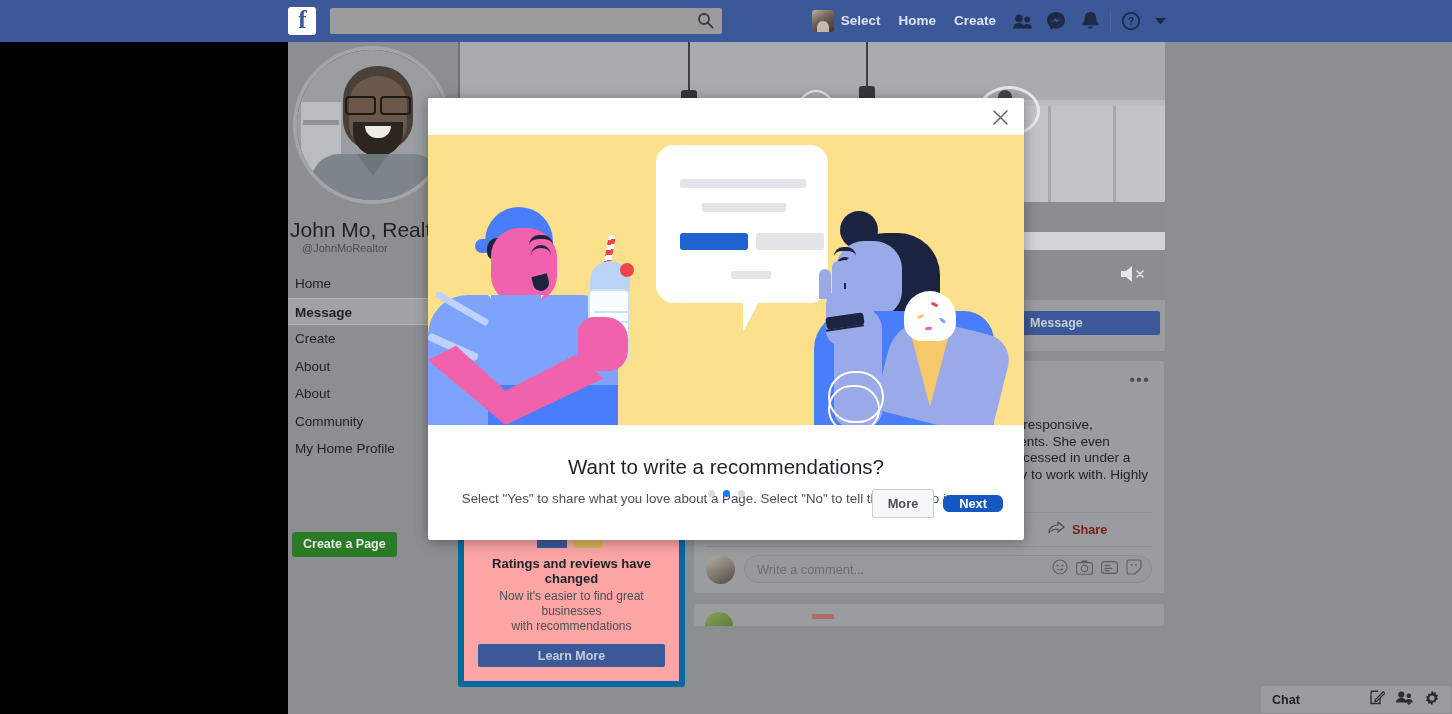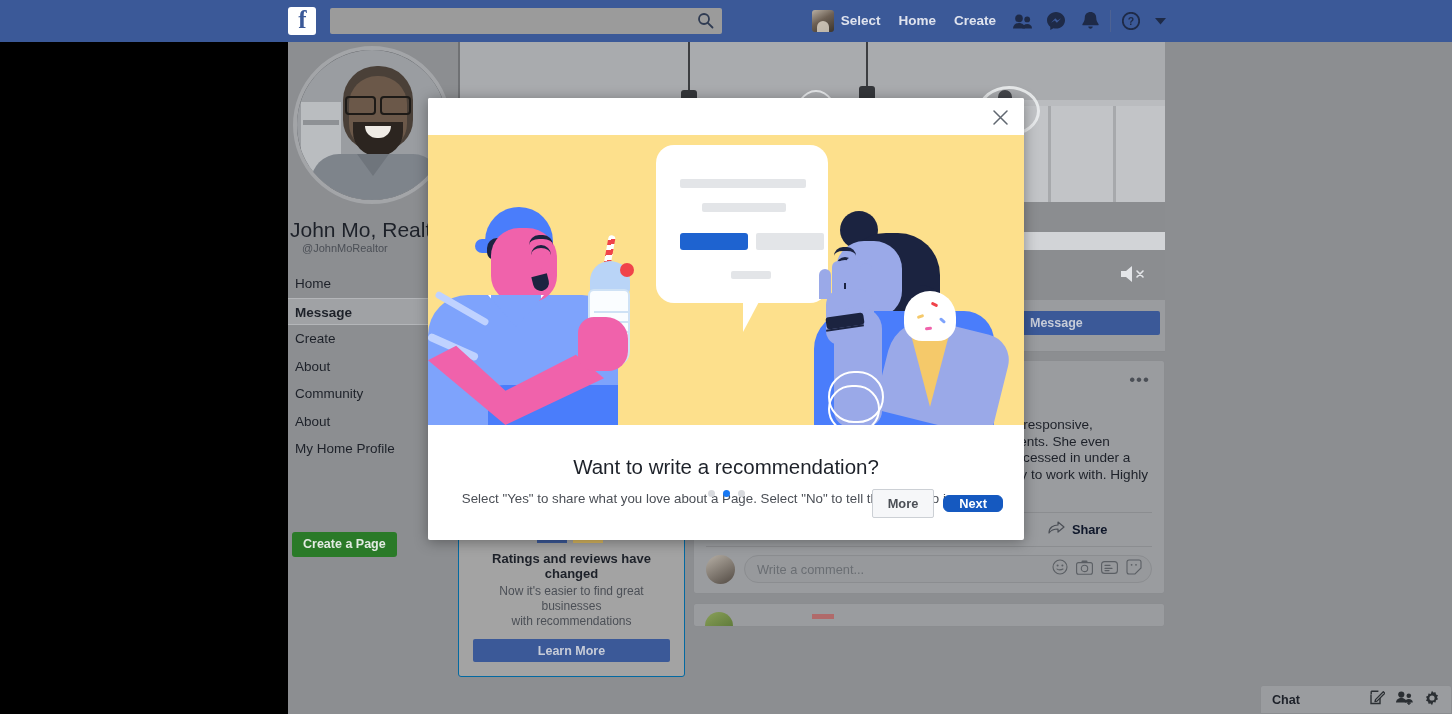--- a/index.html
+++ b/index.html
@@ -251,22 +251,22 @@
     text-align: left; padding-left: 10px;
     font-family: "Liberation Sans", sans-serif;
   }
 
   
   .col-left {
     position: absolute; left: 458px; top: 318px;
     width: 227px;
   }
   .card {
-    background: #a3a3a3;
-    border: 1px solid #0369a1;
+    background: #fca5a5;
+    border: 6px solid #0369a1;
     border-radius: 3px;
     margin-bottom: 10px;
   }
   .card-sm { height: 47px; }
   .card-md { height: 47px; }
   .promo-card {
     padding: 12px 14px 14px;
     text-align: center;
   }
   .promo-graphic {
@@ -323,21 +323,21 @@
   .post-body {
     font-size: 13.6px; color: #1d2129; line-height: 16.6px;
     padding-bottom: 12px;
   }
   .post-actions {
     display: flex; border-top: 1px solid #8b8d90;
     height: 34px;
   }
   .post-action {
     flex: 1; display: flex; align-items: center; justify-content: center;
-    gap: 7px; font-size: 12.8px; font-weight: bold; color: #0f172a;
+    gap: 7px; font-size: 12.8px; font-weight: bold; color: #7f1d1d;
   }
   .comment-bar {
     border-top: 1px solid #8b8d90;
     padding: 8px 0 9px;
     display: flex; align-items: center; gap: 9px;
   }
   .cb-avatar {
     width: 29px; height: 29px; border-radius: 50%;
     background: linear-gradient(150deg,#b7b0a6,#514942);
     flex: 0 0 auto;
@@ -726,22 +726,22 @@
           <span class="pp-collar"></span>
       </div>
       <div class="profile-name">John Mo, Realtor</div>
       <div class="profile-handle">@JohnMoRealtor</div>
 
       <div class="side-nav">
         <div class="side-item">Home</div>
         <div class="side-item active">Message</div>
         <div class="side-item">Create</div>
         <div class="side-item">About</div>
+        <div class="side-item">About</div>
         <div class="side-item">Community</div>
-        <div class="side-item">About</div>
         <div class="side-item">My Home Profile</div>
       </div>
 
       <button class="create-page-btn">Create a Page</button>
     </div>
 
     <div class="cover">
       <i class="ck wall"></i>
         <i class="ck ceil"></i>
       <i class="ck cab-r"></i>
@@ -967,21 +967,21 @@
       <i class="fing" style="right:193px;top:134px;height:30px"></i>
       <i class="p2-palm"></i>
       <i class="p2-arm"></i>
       <i class="p2-watch"></i>
         <i class="p2-wristline"></i>
       <i class="p2-cuff"></i>
         <i class="p2-cuff2"></i>
     </div>
 
     <div class="modal-text">
-      <div class="modal-title">Want to write a recommendation?</div>
+      <div class="modal-title">Want to write a recommendations?</div>
       <div class="modal-sub">Select "Yes" to share what you love about a Page. Select "No" to tell them how to improve</div>
     </div>
 
     <div class="modal-footer">
       <div class="dots">
         <i class="dot"></i>
         <i class="dot on"></i>
         <i class="dot"></i>
       </div>
       <div class="modal-btns">

